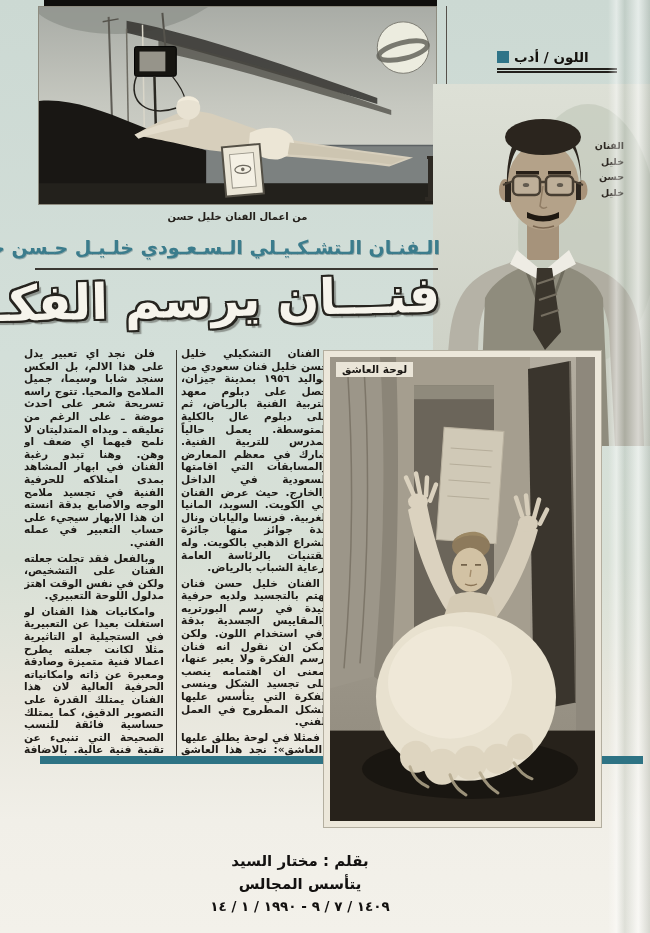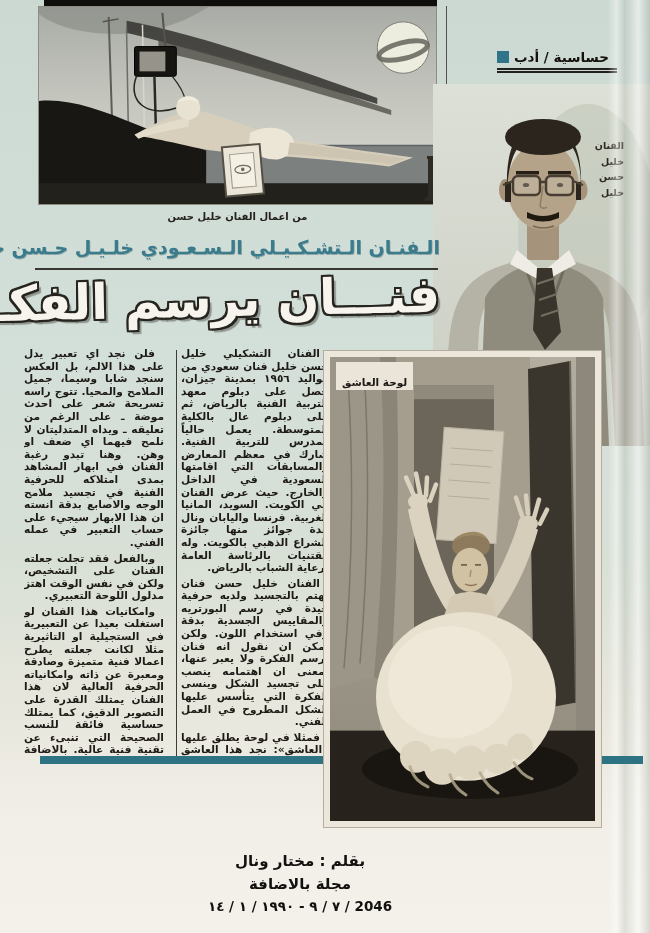--- a/index.html
+++ b/index.html
@@ -46,21 +46,21 @@
   .col p{margin:0 0 3px;font-size:10.6px;font-weight:bold;line-height:12.6px;
     text-align:justify;text-indent:9px;color:#1d1a16;}
   .col-first{left:181px;top:347px;width:148px;height:412px;overflow:hidden;}
   .col-second{left:24px;top:347px;width:140px;height:412px;overflow:hidden;}
   .col-divider{left:176px;top:350px;width:1px;height:406px;background:#3e3a34;}
   
   .teal-bar{left:40px;top:756px;width:603px;height:8px;background:#2e7384;z-index:1;}
   .lover-art{left:323px;top:350px;width:279px;height:478px;background:#ece7da;border:1px solid #b3ae9f;
     box-sizing:border-box;padding:6px;z-index:2;}
   .lover-art svg{display:block;width:100%;height:100%;}
-  .lover-caption{position:absolute;left:12px;top:11px;background:#eae5d8;padding:14px 6px 2px;
+  .lover-caption{position:absolute;left:12px;top:11px;background:#eae5d8;padding:1px 6px 2px;
     font-size:10.5px;font-weight:bold;color:#1b1815;direction:rtl;z-index:3;white-space:nowrap;}
   
   .footer{left:130px;top:852px;width:340px;text-align:center;direction:rtl;color:#131110;z-index:1;}
   .footer .f1{font-size:15px;font-weight:bold;margin-bottom:5px;letter-spacing:.5px;}
   .footer .f2{font-size:15px;font-weight:bold;margin-bottom:5px;letter-spacing:1px;}
   .footer .f3{font-size:13.5px;font-weight:bold;letter-spacing:.5px;}
 </style>
 </head>
 <body>
 
@@ -110,21 +110,21 @@
         <circle cx="205" cy="164" r="1.8" fill="#6e6a60"></circle>
       </g>
     </svg>
   </div>
   <div class="abs top-caption">من اعمال الفنان خليل حسن</div>
 
   <div class="abs v-rule"></div>
   <div class="abs badge">
     <div class="badge-row">
       <span class="badge-square"></span>
-      <span class="badge-label">حساسية / أدب</span>
+      <span class="badge-label">اللون / أدب</span>
     </div>
     <div class="badge-line"></div>
   </div>
 
   <div class="abs ornament">
     <svg viewBox="0 0 18 62" width="18" height="62">
       <path d="M7,12 h5 v40 h-5 z" fill="#2e2a24"></path>
       <path d="M4,50 h12 v4 h-12 z" fill="#2e2a24"></path>
       <path d="M6,9 h8 v3 h-8 z" fill="#2e2a24"></path>
       <path d="M12,10 c0,-7 6,-8 5,-2 c-.6,3 -3,4 -5,4 z" fill="#2e2a24"></path>
@@ -263,18 +263,18 @@
       <g stroke="#b3a88d" stroke-width="3" opacity=".85" fill="none" stroke-linecap="round">
         <path d="M80,408 C84,420 90,424 98,428"></path>
           <path d="M120,416 C124,428 130,432 136,436"></path>
         <path d="M150,414 C156,426 162,430 168,434"></path>
           <path d="M184,404 C190,414 196,418 202,420"></path>
       </g>
     </svg>
   </div>
 
   <div class="abs footer">
-    <div class="f1">بقلم : مختار ونال</div>
-    <div class="f2">مجلة بالاضافة</div>
-    <div class="f3">2046 / ٧ / ٩ - ١٩٩٠ / ١ / ١٤</div>
+    <div class="f1">بقلم : مختار السيد</div>
+    <div class="f2">يتأسس المجالس</div>
+    <div class="f3">١٤٠٩ / ٧ / ٩ - ١٩٩٠ / ١ / ١٤</div>
   </div>
 
 </div>
 
 </body></html>

